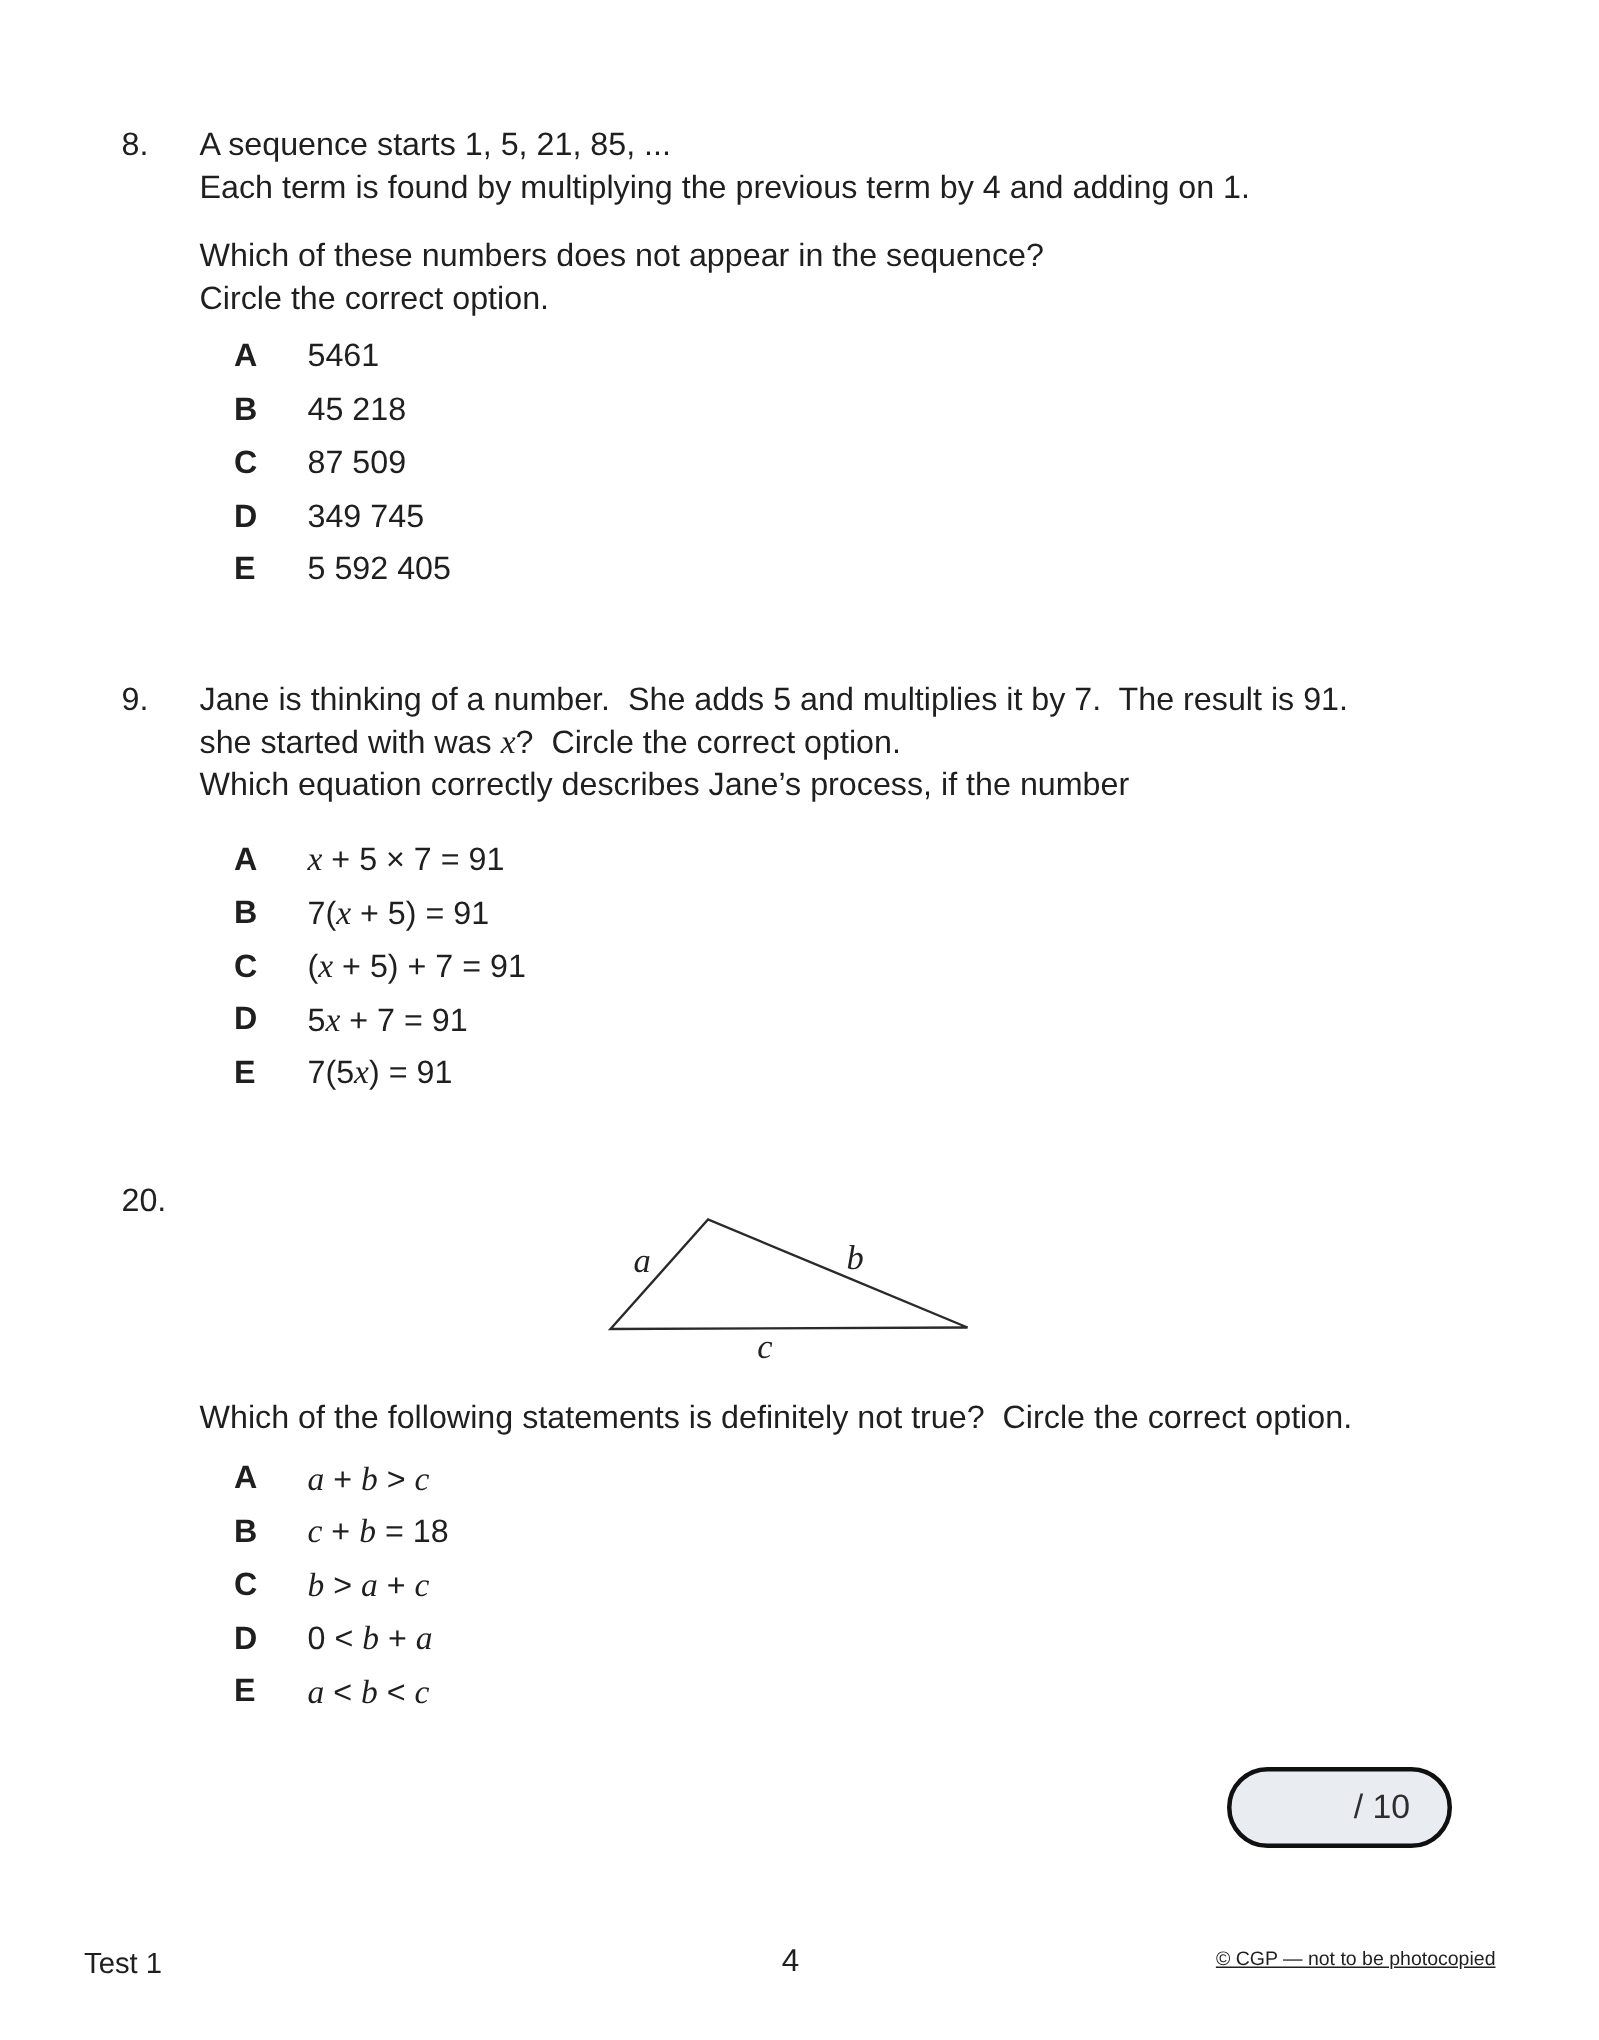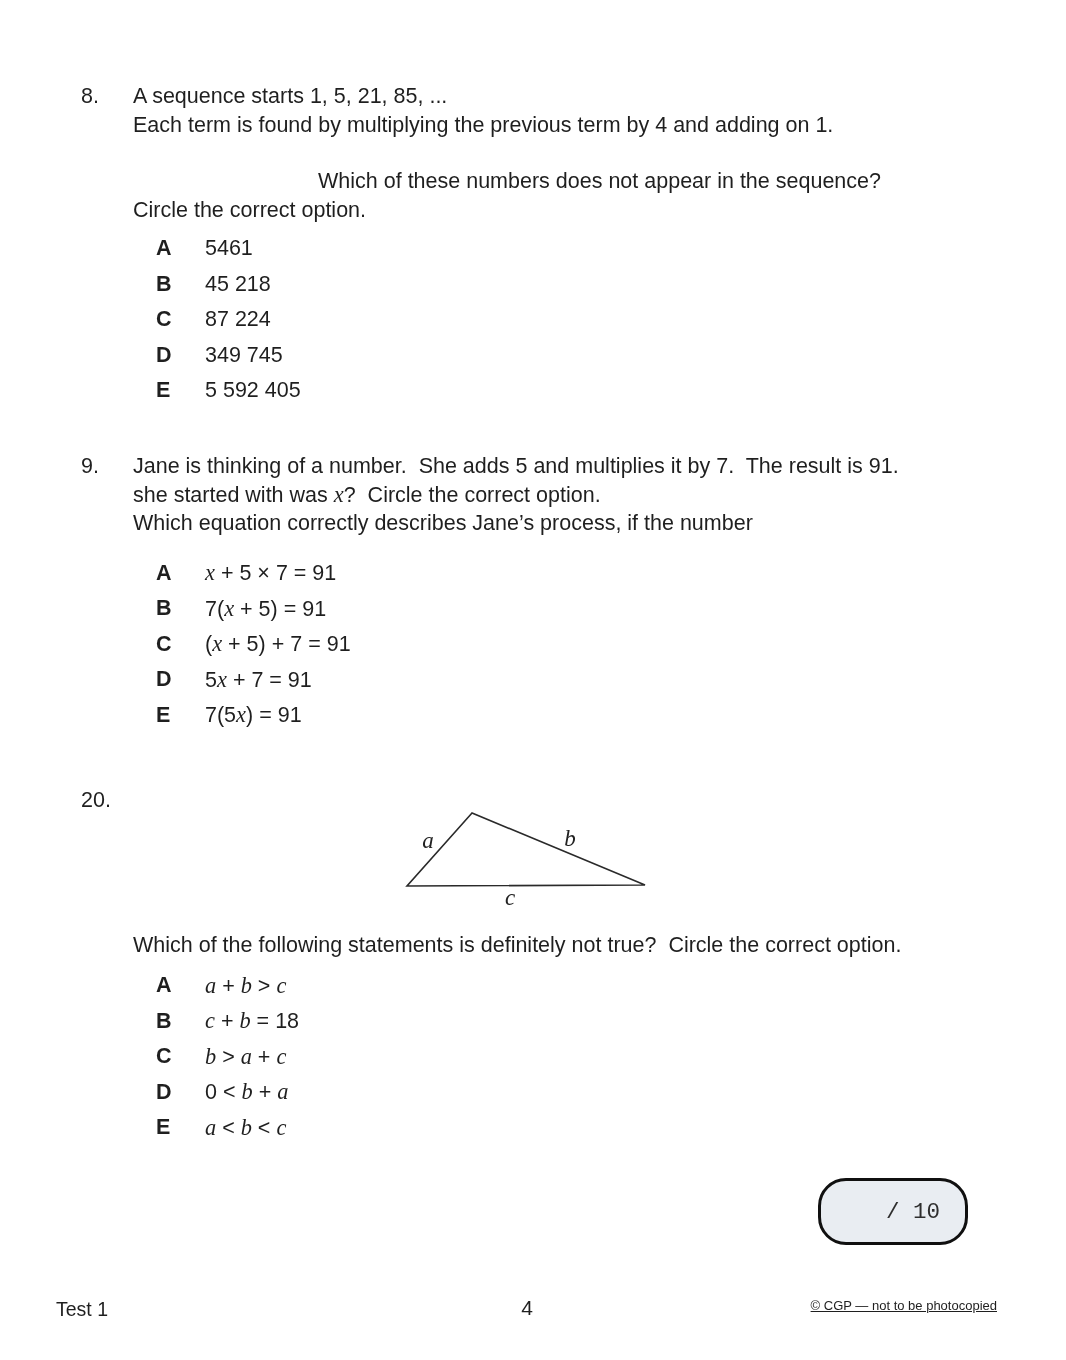--- a/index.html
+++ b/index.html
@@ -5,41 +5,41 @@
   * { margin:0; padding:0; box-sizing:border-box; }
   html,body { background:#ffffff; }
   .page {
     position:relative; width:1066px; height:1360px; background:#ffffff;
     color:#1f1f1f; font-family:"Liberation Sans", sans-serif; overflow:hidden;
   }
   .question { position:absolute; left:0; right:0; display:flex; padding-left:81px; }
   .qnum  { flex:none; width:52px; font-size:21.5px; line-height:28.5px; }
   .qbody { flex:1; min-width:0; }
   .line  { font-size:21.5px; line-height:28.5px; white-space:pre-wrap; }
-  .prompt-gap { margin-top:28px;text-align:center; }
+  .prompt-gap { margin-top:17px; }
   .options    { margin-top:7px; }
   .options.m18{ margin-top:18px; }
   .options.m9 { margin-top:9px; }
   .opt-row    { display:flex; align-items:center; height:35.5px; }
   .opt-letter { flex:none; margin-left:23px; width:49px; font-weight:700; font-size:21.5px; }
   .opt-text   { font-size:21.5px; white-space:pre-wrap; }
   .mv, .opt-text i, .line i {
     font-family:"Liberation Serif", serif; font-style:italic; font-size:1.04em;
   }
   .figure { margin-top:12px; margin-left:247px; width:300px; height:115px; }
   .figure svg { display:block; }
   .figure text {
     font-family:"Liberation Serif", serif; font-style:italic;
     font-size:23px; fill:#222222;
   }
   .score-box {
-    position:absolute; left:818px; top:1178px; width:150px; height:67px;
+    position:absolute; left:818px; top:1178px; width:150px; height:54px;
     background:#e9edf2; border:3px solid #101010; border-radius:28px;
     display:flex; align-items:center; justify-content:flex-end;
-    padding-right:25px; font-size:22.5px; color:#2e2e2e;font-family:Liberation Mono, monospace;
+    padding-right:25px; font-size:22.5px; color:#2e2e2e;
   }
   .footer-left  { position:absolute; left:56px;  top:1298px; font-size:19.5px; }
   .footer-page  { position:absolute; left:497px; top:1296px; width:60px; text-align:center; font-size:21px; }
   .footer-right { position:absolute; right:69px; top:1298px; font-size:13px;text-decoration:underline; }
 </style>
 </head>
 <body>
 
 <div class="page">
 
@@ -54,21 +54,21 @@
         <div class="opt-row">
           <span class="opt-letter">A</span>
           <span class="opt-text">5461</span>
         </div>
         <div class="opt-row">
           <span class="opt-letter">B</span>
           <span class="opt-text">45 218</span>
         </div>
         <div class="opt-row">
           <span class="opt-letter">C</span>
-          <span class="opt-text">87 224</span>
+          <span class="opt-text">87 509</span>
         </div>
         <div class="opt-row">
           <span class="opt-letter">D</span>
           <span class="opt-text">349 745</span>
         </div>
         <div class="opt-row">
           <span class="opt-letter">E</span>
           <span class="opt-text">5 592 405</span>
         </div>
       </div>

